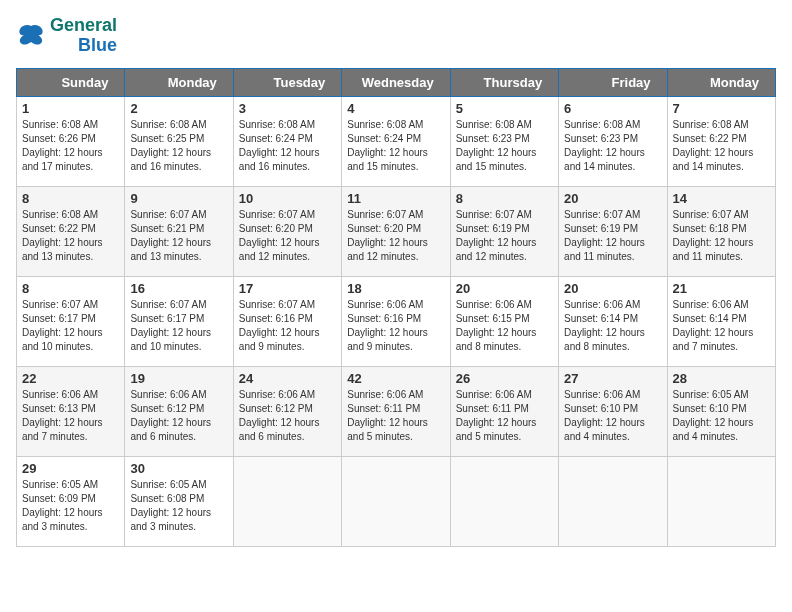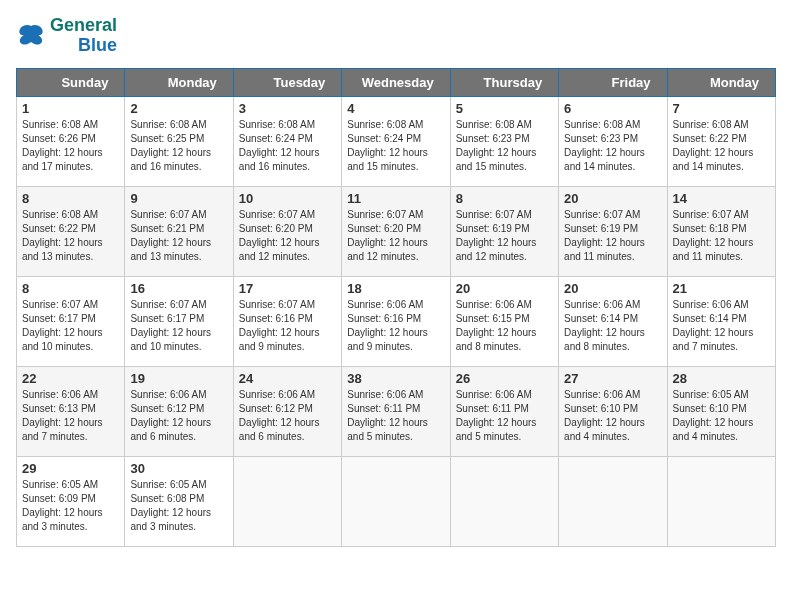--- a/index.html
+++ b/index.html
@@ -263,21 +263,21 @@
 Sunset: 6:12 PM
 Daylight: 12 hours and 6 minutes.</div>
         </td>
         <td>
           <span class="day-num">24</span>
           <div class="day-info" style="white-space: pre-line;">Sunrise: 6:06 AM
 Sunset: 6:12 PM
 Daylight: 12 hours and 6 minutes.</div>
         </td>
         <td>
-          <span class="day-num">38</span>
+          <span class="day-num">42</span>
           <div class="day-info" style="white-space: pre-line;">Sunrise: 6:06 AM
 Sunset: 6:11 PM
 Daylight: 12 hours and 5 minutes.</div>
         </td>
         <td>
           <span class="day-num">26</span>
           <div class="day-info" style="white-space: pre-line;">Sunrise: 6:06 AM
 Sunset: 6:11 PM
 Daylight: 12 hours and 5 minutes.</div>
         </td>

